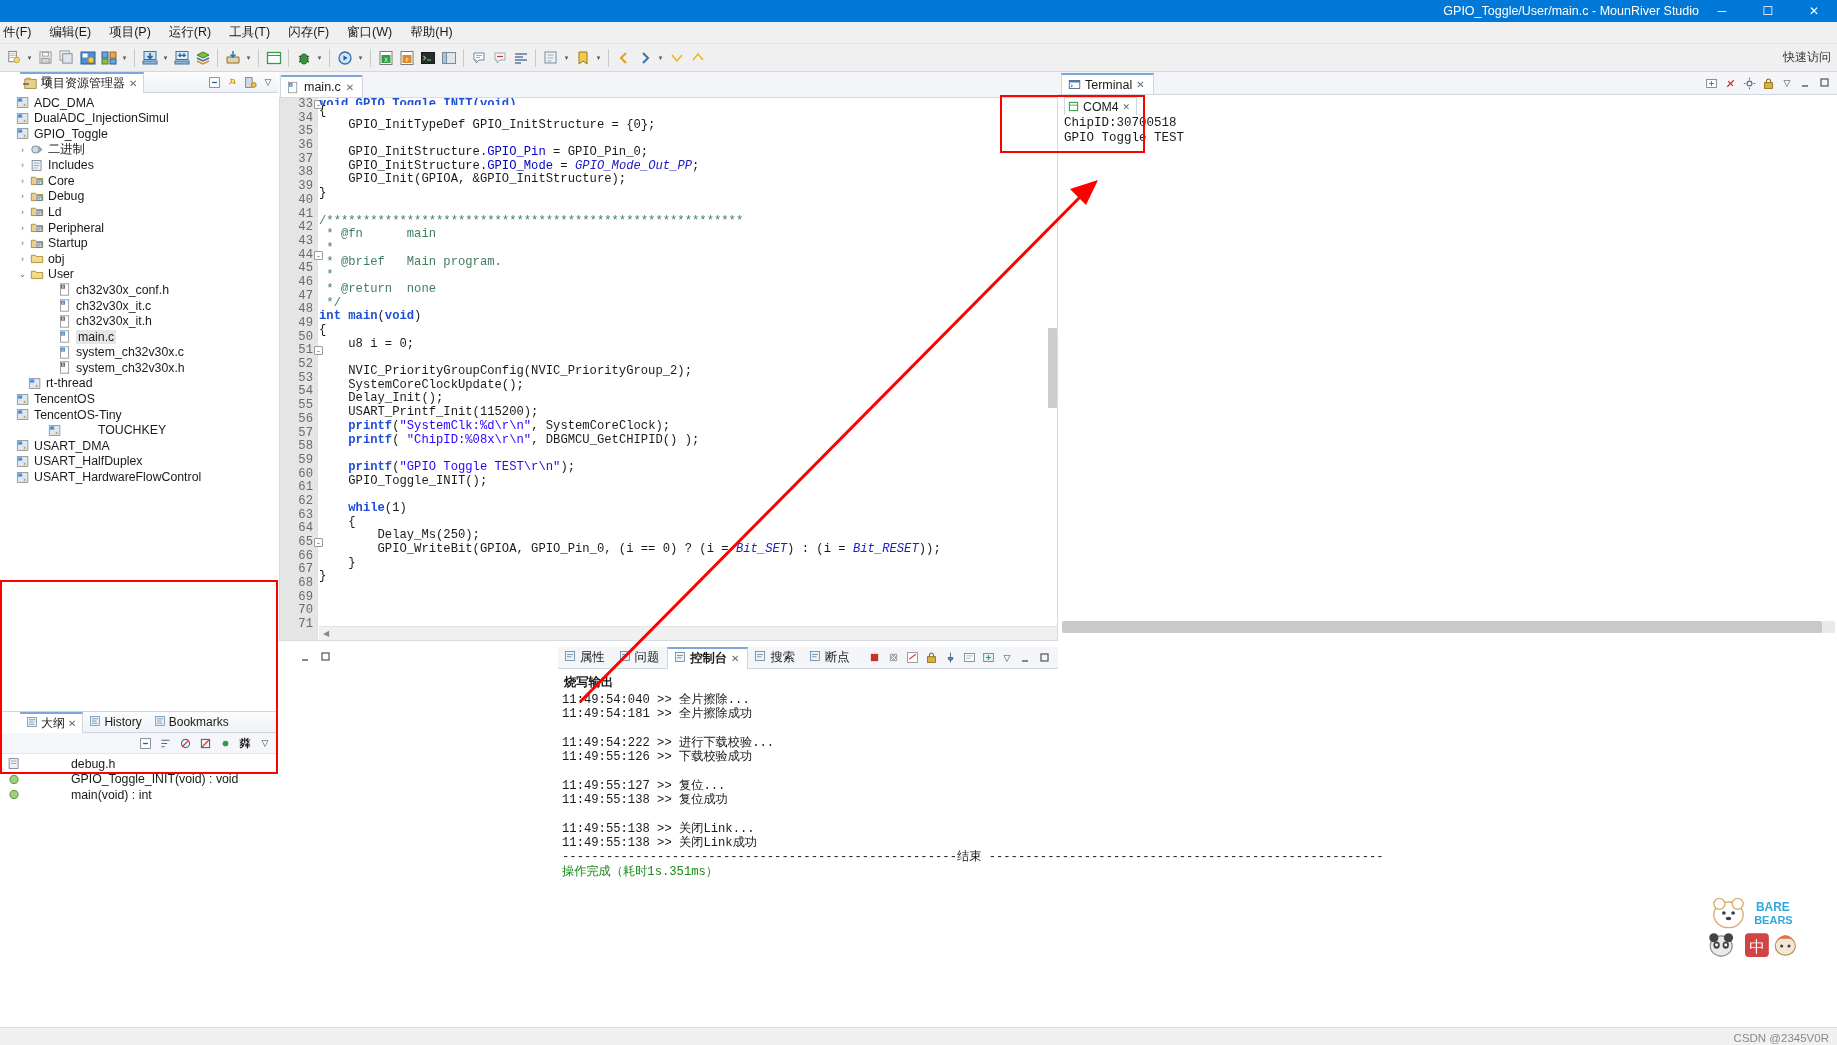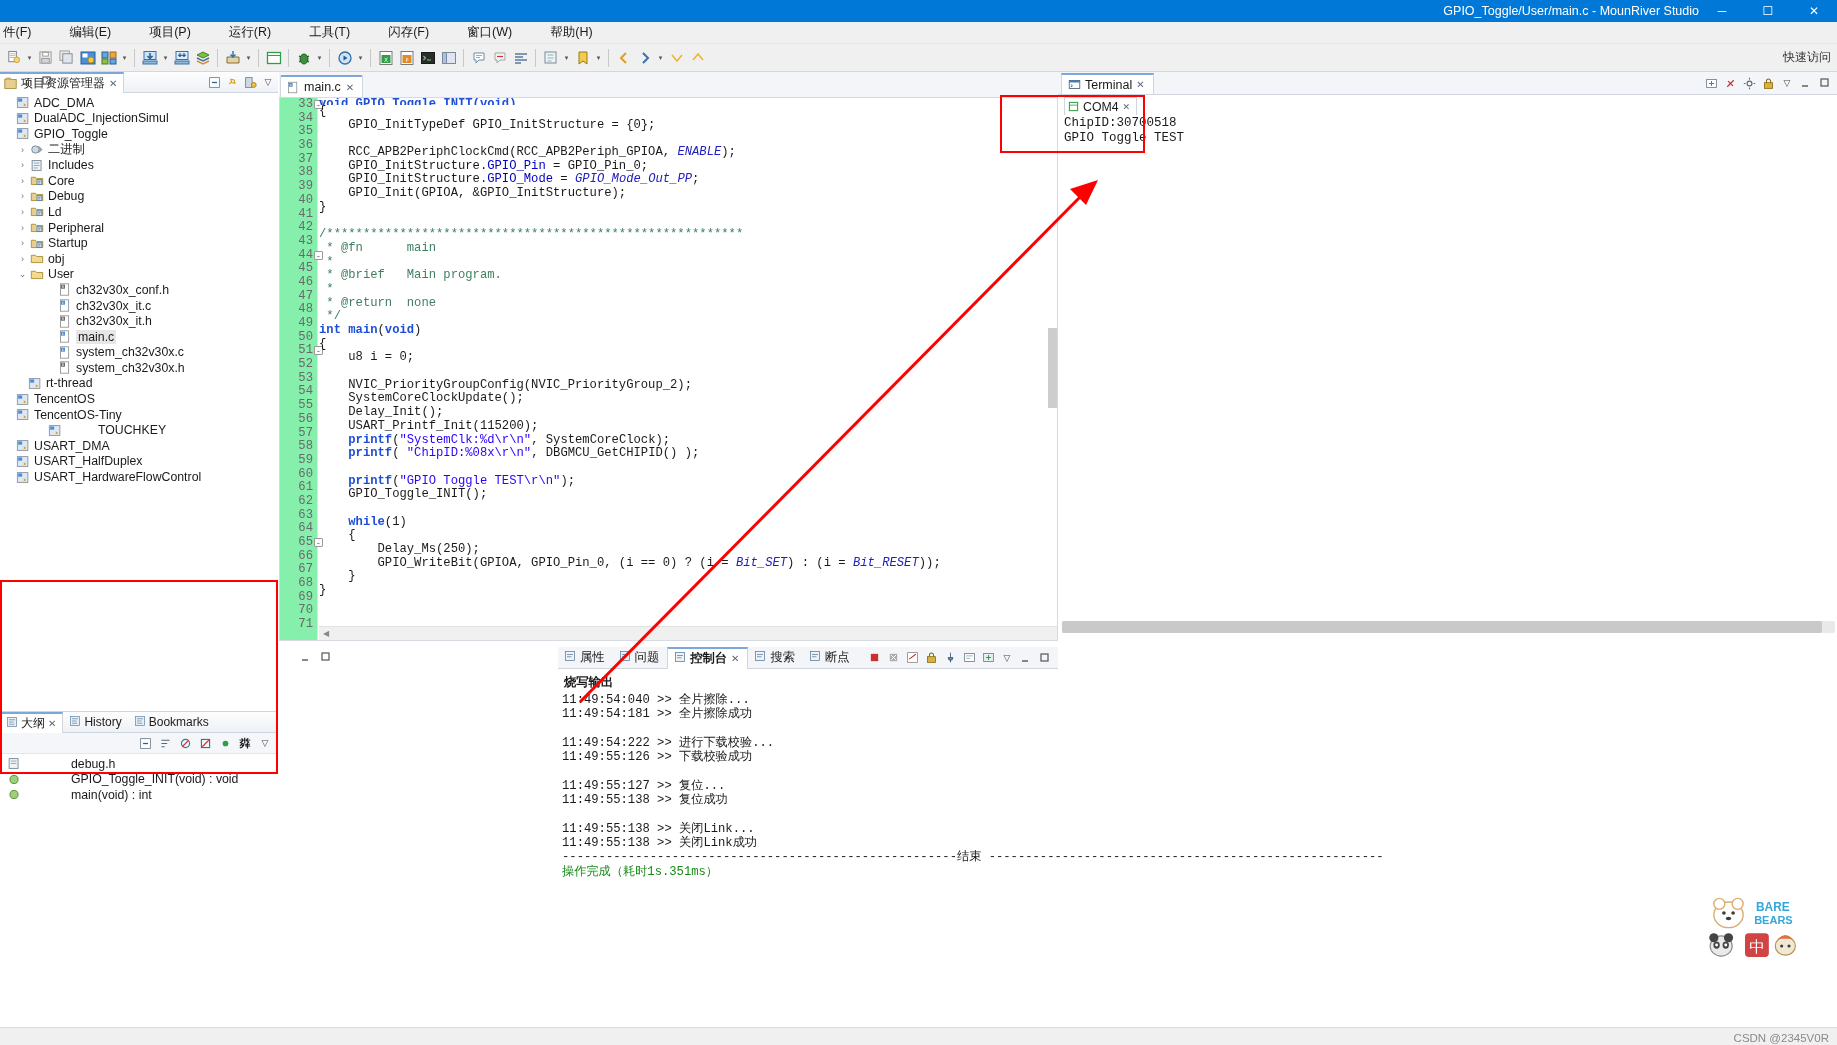--- a/index.html
+++ b/index.html
@@ -24,21 +24,21 @@
   .winbtns { display: flex; height: 22px; }
   .winbtn {
     width: 46px; height: 22px; display: flex; align-items: center;
     justify-content: center; color: #fff; font-size: 12px;
   }
 
   
   .menubar {
     height: 22px; background: #f0f0f0; display: flex; align-items: center;
     border-bottom: 1px solid #e4e4e4; padding-left: 0px;
-    font-size: 12.5px; overflow: hidden; gap: 20px;
+    font-size: 12.5px; overflow: hidden;
   }
   .menuitem { padding: 3px 9px; white-space: nowrap; }
   .menuitem:first-child { margin-left: -6px; }
 
   
   .toolbar {
     height: 28px; background: #f0f0f0; display: flex; align-items: center;
     border-bottom: 1px solid #d7d7d7; padding: 0 3px; gap: 0px;
     position: relative;
   }
@@ -50,20 +50,21 @@
 
   
   .body { position: absolute; top: 72px; left: 0; right: 0; bottom: 18px; }
 
   
   .leftcol { position: absolute; left: 0; top: 0; width: 278px; bottom: 0; }
   .panel-head {
     height: 21px; background: linear-gradient(#fdfdfe,#eef1f6);
     display: flex; align-items: center; border-bottom: 1px solid #cfd6e0;
     position: relative;
+    margin-left: 20px;
   }
   .panel-tab {
     display: flex; align-items: center; gap: 4px; height: 21px;
     padding: 0 6px 0 4px; font-size: 12px; background: #fff;
     border-right: 1px solid #cfd6e0; border-top: 2px solid #7da7d9;
   }
   .panel-tools { position: absolute; right: 3px; display: flex; align-items: center; gap: 4px; }
   .ptool { width: 14px; height: 14px; display: flex; align-items: center; justify-content: center; }
 
   
@@ -94,21 +95,21 @@
     background: #fff; border: 1px solid #cfd6e0; border-bottom: none;
     border-top: 2px solid #7da7d9; font-size: 12.5px; margin-left: 1px;
     border-radius: 2px 2px 0 0;
   }
   .editor {
     position: absolute; top: 25px; left: 0; right: 0; height: 544px;
     background: #fff; border: 1px solid #d6dbe2; overflow: hidden;
   }
   .gutter {
     position: absolute; left: 0; top: 0; bottom: 0; width: 38px;
-    background: #86efac; border-right: 1px solid #e2e2e2;
+    background: #e5e5e5; border-right: 1px solid #e2e2e2;
   }
   .codearea { position: absolute; left: 39px; top: 0; right: 0; bottom: 0; overflow: hidden; }
   .cl { height: 13.7px; line-height: 13.7px; font-family: "Liberation Mono","DejaVu Sans Mono",monospace; font-size: 12.2px; white-space: pre; }
   .ln { text-align: right; padding-right: 4px; color: #6a6a6a; font-family: "Liberation Mono","DejaVu Sans Mono",monospace; font-size: 12.2px; height: 13.7px; line-height: 13.7px; position: relative; }
   .fold { position: absolute; right: -6px; top: 2px; width: 9px; height: 9px; border: 1px solid #9a9a9a; background: #fff; border-radius: 1px; font-size: 8px; line-height: 7px; text-align: center; color: #333; }
   .kw { color: #1d4ed8; font-weight: bold; }
   .cm { color: #3f7f5f; }
   .st { color: #2a00ff; }
   .fld { color: #0000c0; }
   .ital { color: #2020c0; font-style: italic; }
@@ -814,21 +815,20 @@
             <div class="ln">68</div>
             <div class="ln">69</div>
             <div class="ln">70</div>
             <div class="ln">71</div>
           </div>
         <div class="codearea" id="codearea">
             <div class="cl" style="color: rgb(184, 184, 200); overflow: hidden; height: 7px;"><span class="kw">void GPIO_Toggle_INIT(void)</span></div>
             <div class="cl"><span>{</span></div>
             <div class="cl"><span>    GPIO_InitTypeDef GPIO_InitStructure = {0};</span></div>
             <div class="cl">&nbsp;</div>
-            <div class="cl"><span>    RCC_APB2PeriphClockCmd(RCC_APB2Periph_GPIOA, </span><span class="ital">ENABLE</span><span>);</span></div>
             <div class="cl"><span>    GPIO_InitStructure.</span><span class="fld">GPIO_Pin</span><span> = GPIO_Pin_0;</span></div>
             <div class="cl"><span>    GPIO_InitStructure.</span><span class="fld">GPIO_Mode</span><span> = </span><span class="ital">GPIO_Mode_Out_PP</span><span>;</span></div>
             <div class="cl"><span>    GPIO_Init(GPIOA, &amp;GPIO_InitStructure);</span></div>
             <div class="cl"><span>}</span></div>
             <div class="cl">&nbsp;</div>
             <div class="cl"><span class="cm">/*********************************************************</span></div>
             <div class="cl"><span class="cm"> * @fn      main</span></div>
             <div class="cl"><span class="cm"> *</span></div>
             <div class="cl"><span class="cm"> * @brief   Main program.</span></div>
             <div class="cl"><span class="cm"> *</span></div>

